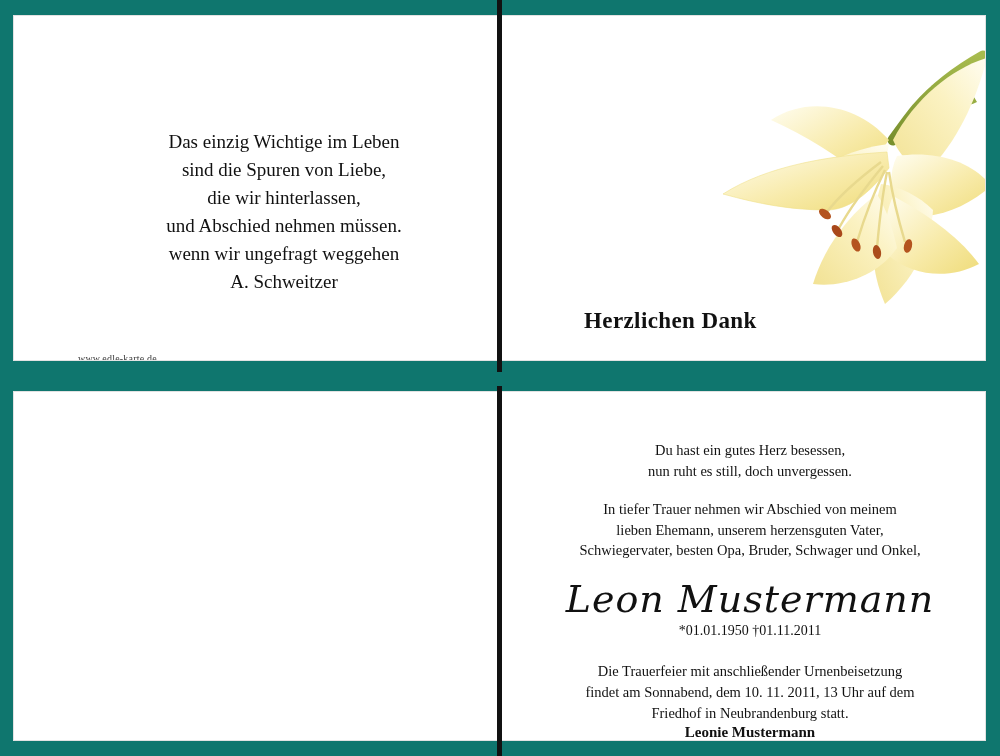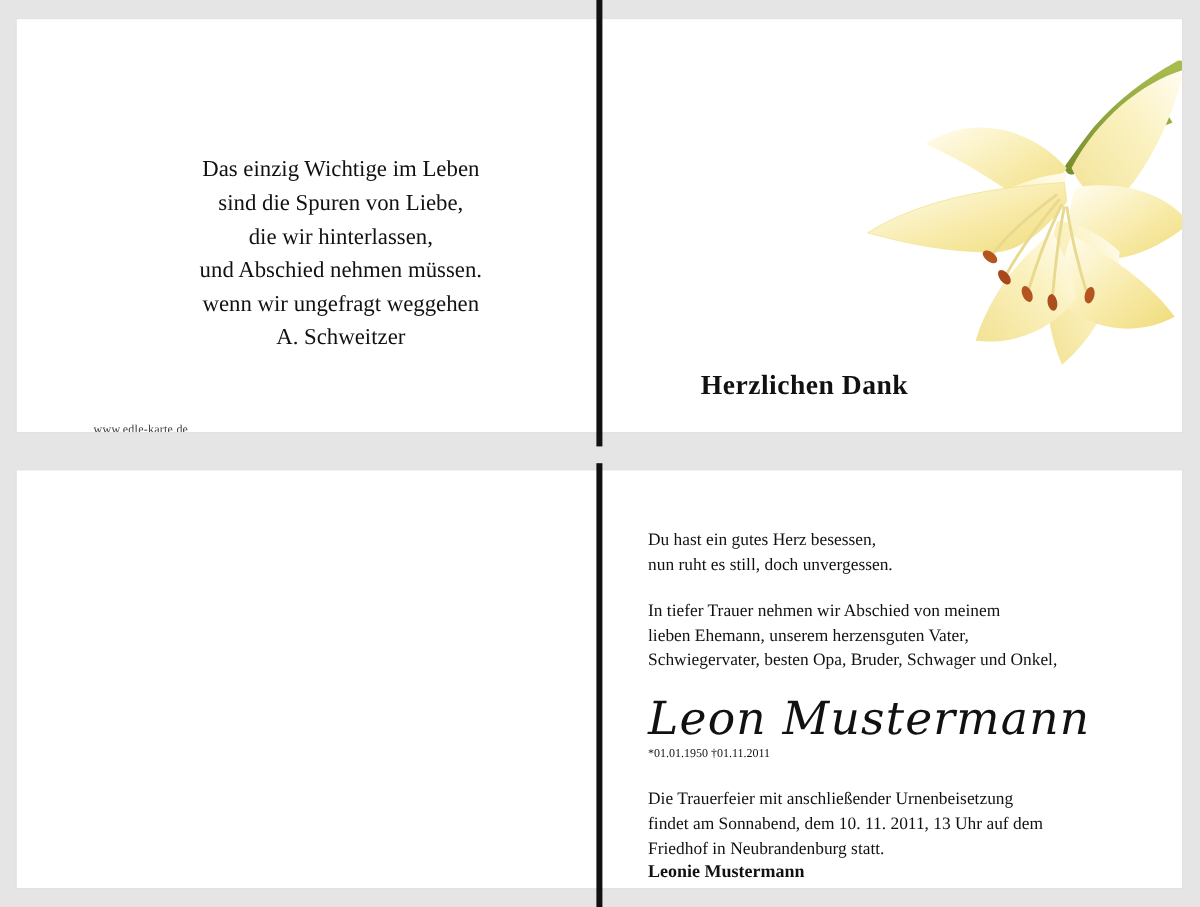--- a/index.html
+++ b/index.html
@@ -7,21 +7,21 @@
     padding: 0;
     background: #ffffff;
     width: 1000px;
     height: 756px;
     font-family: "Liberation Serif", serif;
   }
   #stage {
     position: relative;
     width: 1000px;
     height: 756px;
-    background: #e5e5e5;
+    background: #0f766e;
     overflow: hidden;
   }
 
   
   .sheet {
     position: absolute;
     background: #ffffff;
     box-shadow: 0 0 0 1px #e2e2e2;
     overflow: hidden;
   }
@@ -107,20 +107,21 @@
     width: 360px;
     height: 300px;
   }
 
   
   .obit {
     position: absolute;
     left: 540px;
     top: 440px;
     width: 420px;
+    text-align: center;
     color: #111111;
     font-family: "Liberation Serif", serif;
   }
   .obit .verse {
     font-size: 14.5px;
     line-height: 1.42;
   }
   .obit .intro {
     font-size: 14.5px;
     line-height: 1.42;
@@ -129,21 +130,21 @@
   .obit .name {
     font-size: 38px;
     font-style: italic;
     font-family: "DejaVu Serif", serif;
     letter-spacing: 1px;
     margin-top: 16px;
     margin-bottom: 2px;
     white-space: nowrap;
   }
   .obit .dates {
-    font-size: 10px;
+    font-size: 14px;
     margin-top: 0;
   }
   .obit .ceremony {
     font-size: 14.5px;
     line-height: 1.45;
     margin-top: 22px;
   }
   .obit .family {
     font-size: 15px;
     font-weight: bold;

